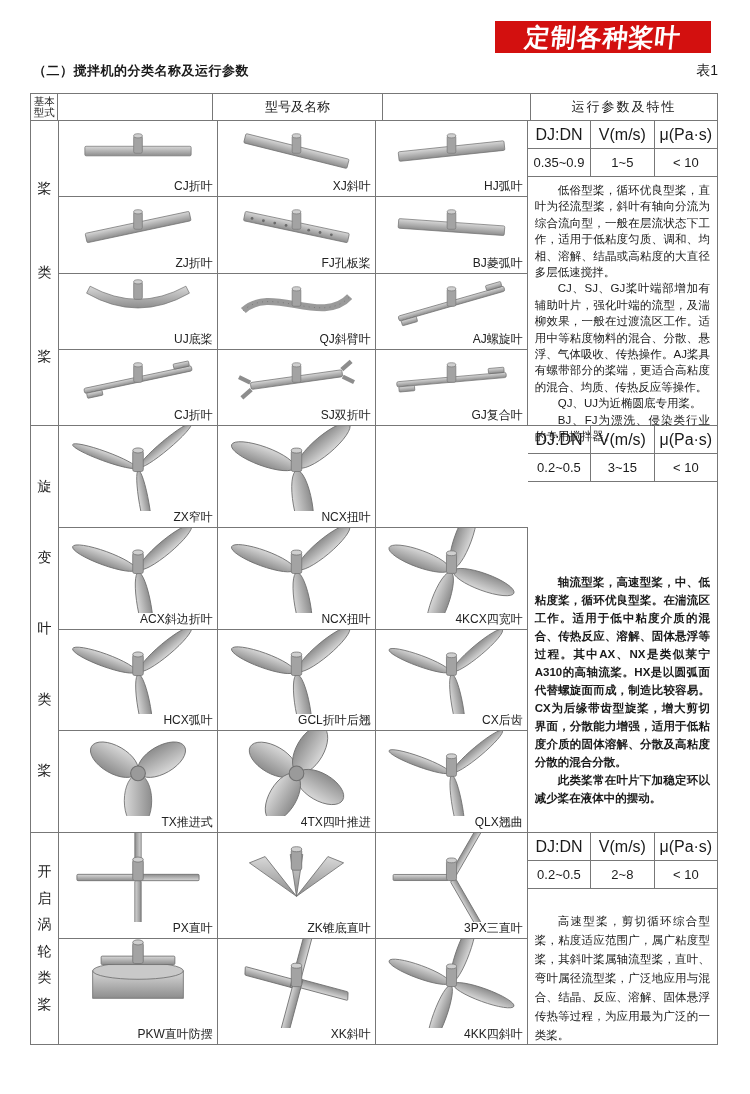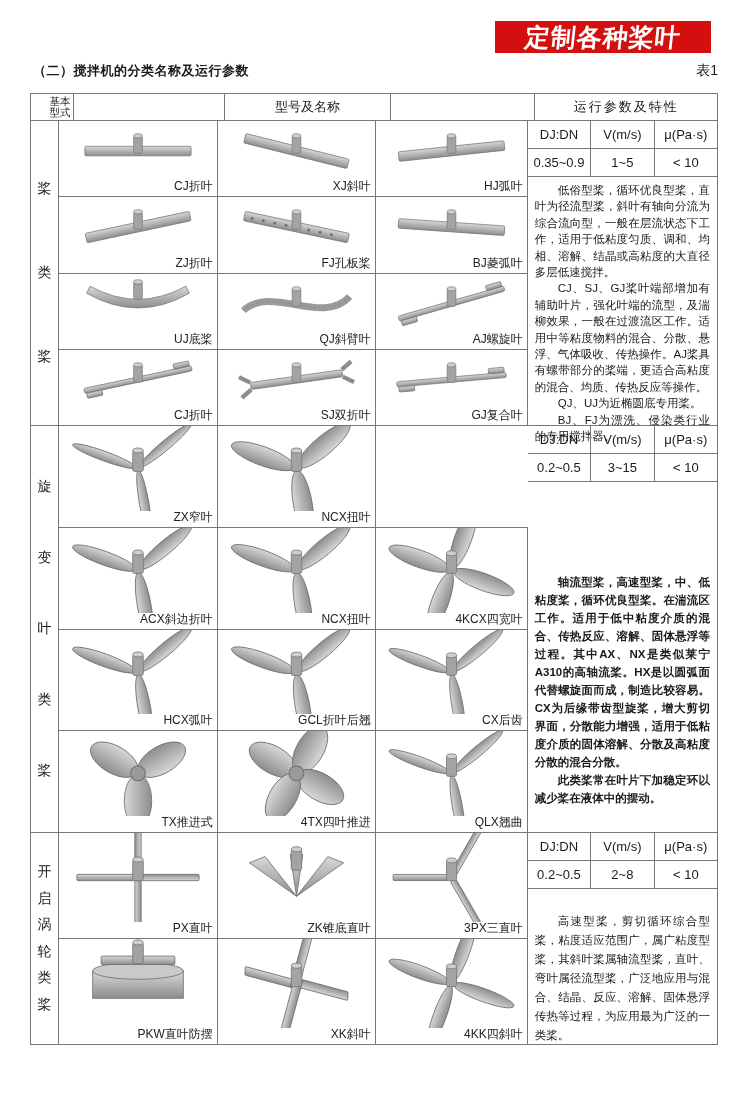--- a/index.html
+++ b/index.html
@@ -12,21 +12,21 @@
   
   .titlebar{position:absolute;left:33px;top:62px;width:685px;display:flex;justify-content:space-between;align-items:flex-end;}
   .title{font-size:13px;font-weight:bold;letter-spacing:.5px;}
   .tag{font-size:14px;margin-left:48px;}
   
   .table{position:absolute;left:30px;top:93px;width:688px;border:1px solid #777;box-sizing:border-box;background:#fff;}
   .hrow{display:flex;height:26px;border-bottom:1px solid #777;}
   .hcell{box-sizing:border-box;border-right:1px solid #777;display:flex;align-items:center;justify-content:center;
          text-align:center;font-size:13px;}
   .hcell:last-child{border-right:none;}
-  .c0{width:28px;font-size:10.5px;line-height:11px;padding:0 2px;margin-left:16px;}
+  .c0{width:28px;font-size:10.5px;line-height:11px;padding:0 2px;}
   .c1{width:159px;} .c2{width:174px;} .c3{width:152px;} .c4{width:191px;letter-spacing:2px;}
   
   .section{display:flex;border-bottom:1px solid #777;}
   .section:last-child{border-bottom:none;}
   .s1{height:304px;} .s2{height:406px;} .s3{height:211px;}
   .typecell{width:28px;box-sizing:border-box;border-right:1px solid #777;display:flex;flex-direction:column;
             align-items:center;justify-content:space-around;padding:26px 0;font-size:14px;}
   .mid{width:469px;display:flex;flex-direction:column;}
   .irow{display:flex;flex:1;border-bottom:1px solid #777;}
   .irow:last-child{border-bottom:none;}
@@ -34,21 +34,21 @@
   .w1{width:159px;} .w2{width:158px;} .w3{width:152px;text-align:right;}
   .icell svg{position:absolute;left:0;top:0;width:100%;height:calc(100% - 16px);}
   .cap{position:absolute;right:4px;bottom:1px;font-size:12px;color:#222;white-space:nowrap;}
   
   .pcell{width:191px;box-sizing:border-box;display:flex;flex-direction:column;}
   .ptable{border-bottom:1px solid #777;}
   .prow{display:flex;height:27px;border-bottom:1px solid #777;}
   .prow:last-child{border-bottom:none;}
   .pc{flex:1;box-sizing:border-box;border-right:1px solid #777;display:flex;align-items:center;justify-content:center;font-size:13px;}
   .pc:last-child{border-right:none;}
-  .phead .pc{font-size:13px;}
+  .phead .pc{font-size:16px;}
   .desc{padding:5px 7px 0 7px;text-align:justify;}
   .desc p{margin:0;text-indent:2em;font-size:11.5px;}
   .s1 .desc p{line-height:16.4px;}
   .s2 .desc{margin-top:86px;font-weight:bold;} .s2 .desc p{line-height:18px;}
   .s3 .desc{margin-top:18px;} .s3 .desc p{line-height:19px;}
 </style>
 </head>
 <body>
 
 <div class="sheet">

